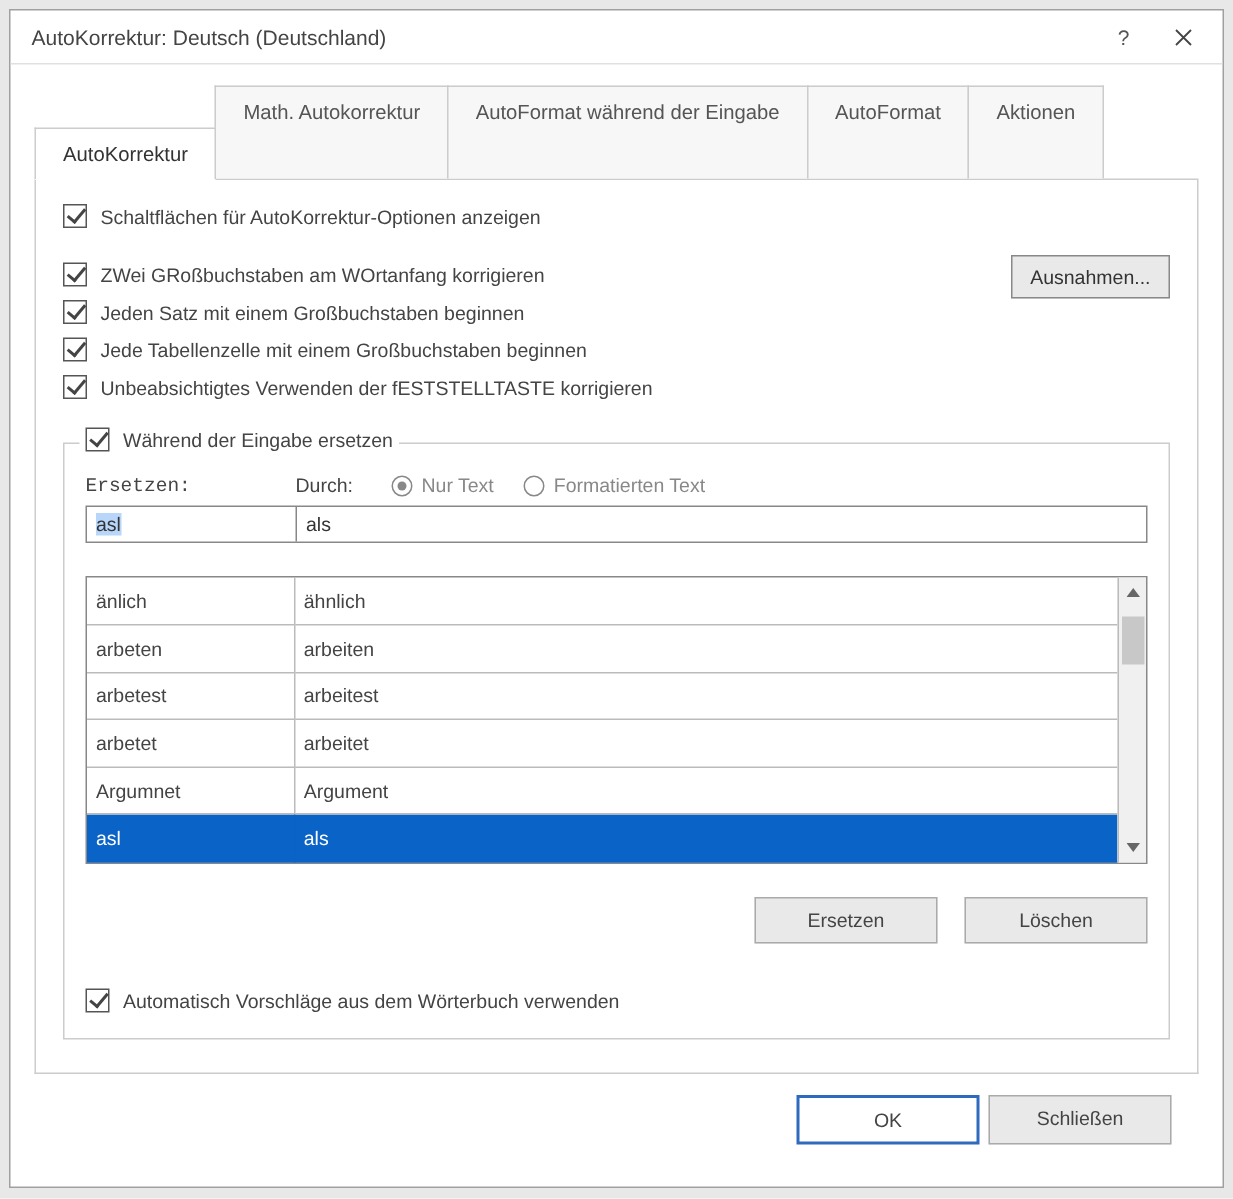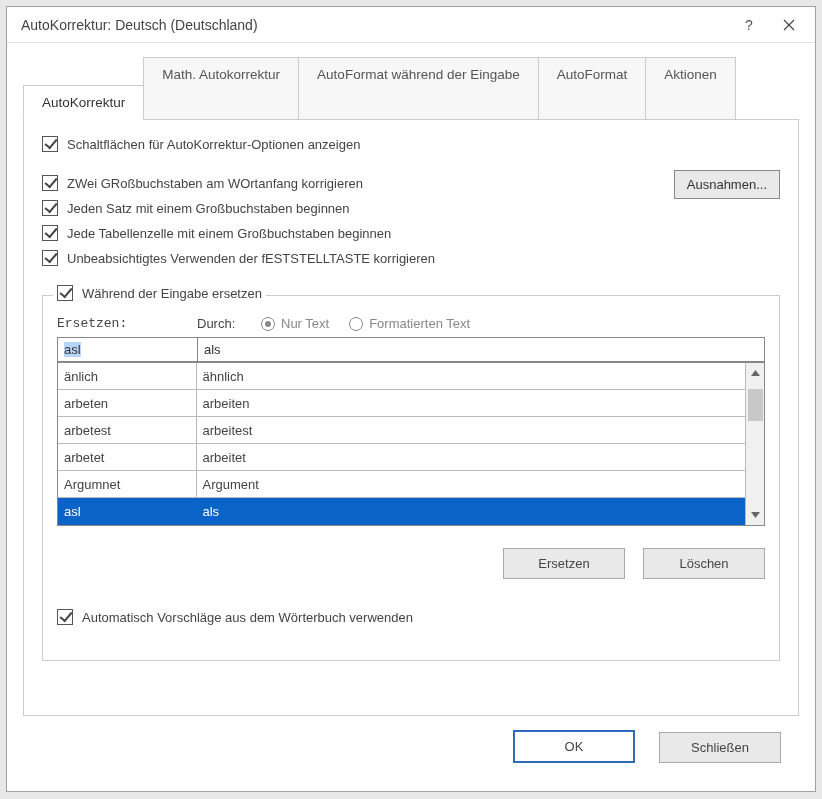--- a/index.html
+++ b/index.html
@@ -113,21 +113,21 @@
     top: 34px;
     padding: 6px 12px;
     border: 1px solid #888;
     background: #e9e9e9;
     color: #333;
     cursor: pointer;
   }
   .group {
     border: 1px solid #ccc;
     margin-top: 20px;
-    padding: 14px 14px 26px 14px;
+    padding: 14px 14px 8px 14px;
     position: relative;
   }
   .group-legend {
     position: absolute;
     top: -11px;
     left: 10px;
     background: #fff;
     padding: 0 4px;
     display: flex;
     align-items: center;
@@ -170,23 +170,24 @@
   }
   .field-left .seltext{
     background:#b7d6f9;
   }
   .field-right {
     flex: 1;
     padding: 4px 6px;
     outline: none;
   }
   .tablewrap {
+    margin-top: 22px;
     display:flex;
     border:1px solid #888;
-    height: 164px;
+    height: 192px;
   }
   .tbl {
     flex:1;
     border-collapse: collapse;
     width: 100%;
   }
   .tbl td {
     border: 1px solid #bbb;
     padding: 2px 6px;
     height: 22px;
@@ -231,23 +232,22 @@
     padding: 7px 0;
     text-align:center;
     border: 1px solid #aaa;
     background:#e9e9e9;
     color:#444;
     cursor:pointer;
   }
   .footer {
     display:flex;
     justify-content:flex-end;
-    gap: 24px;
+    gap: 6px;
     padding: 14px 18px;
-    align-items: flex-end;
   }
   .btn.primary {
     border: 2px solid #2e6bbf;
     background:#fff;
   }
 </style>
 </head>
 <body>
 
 <div class="dialog">

